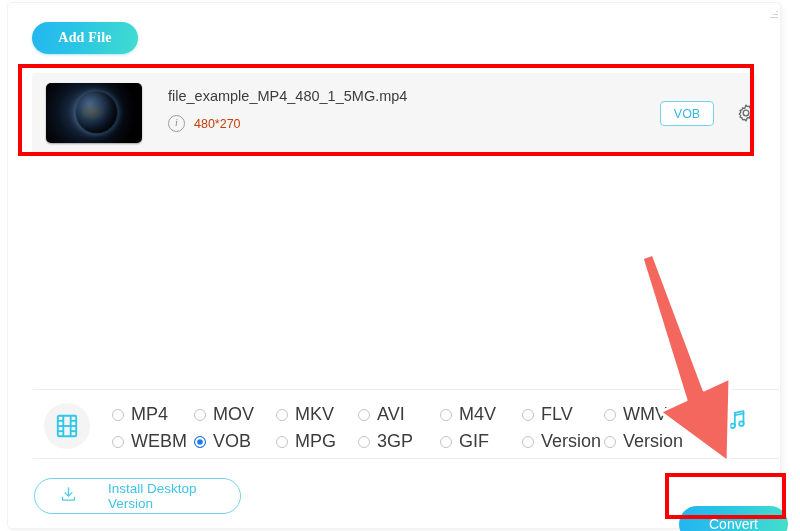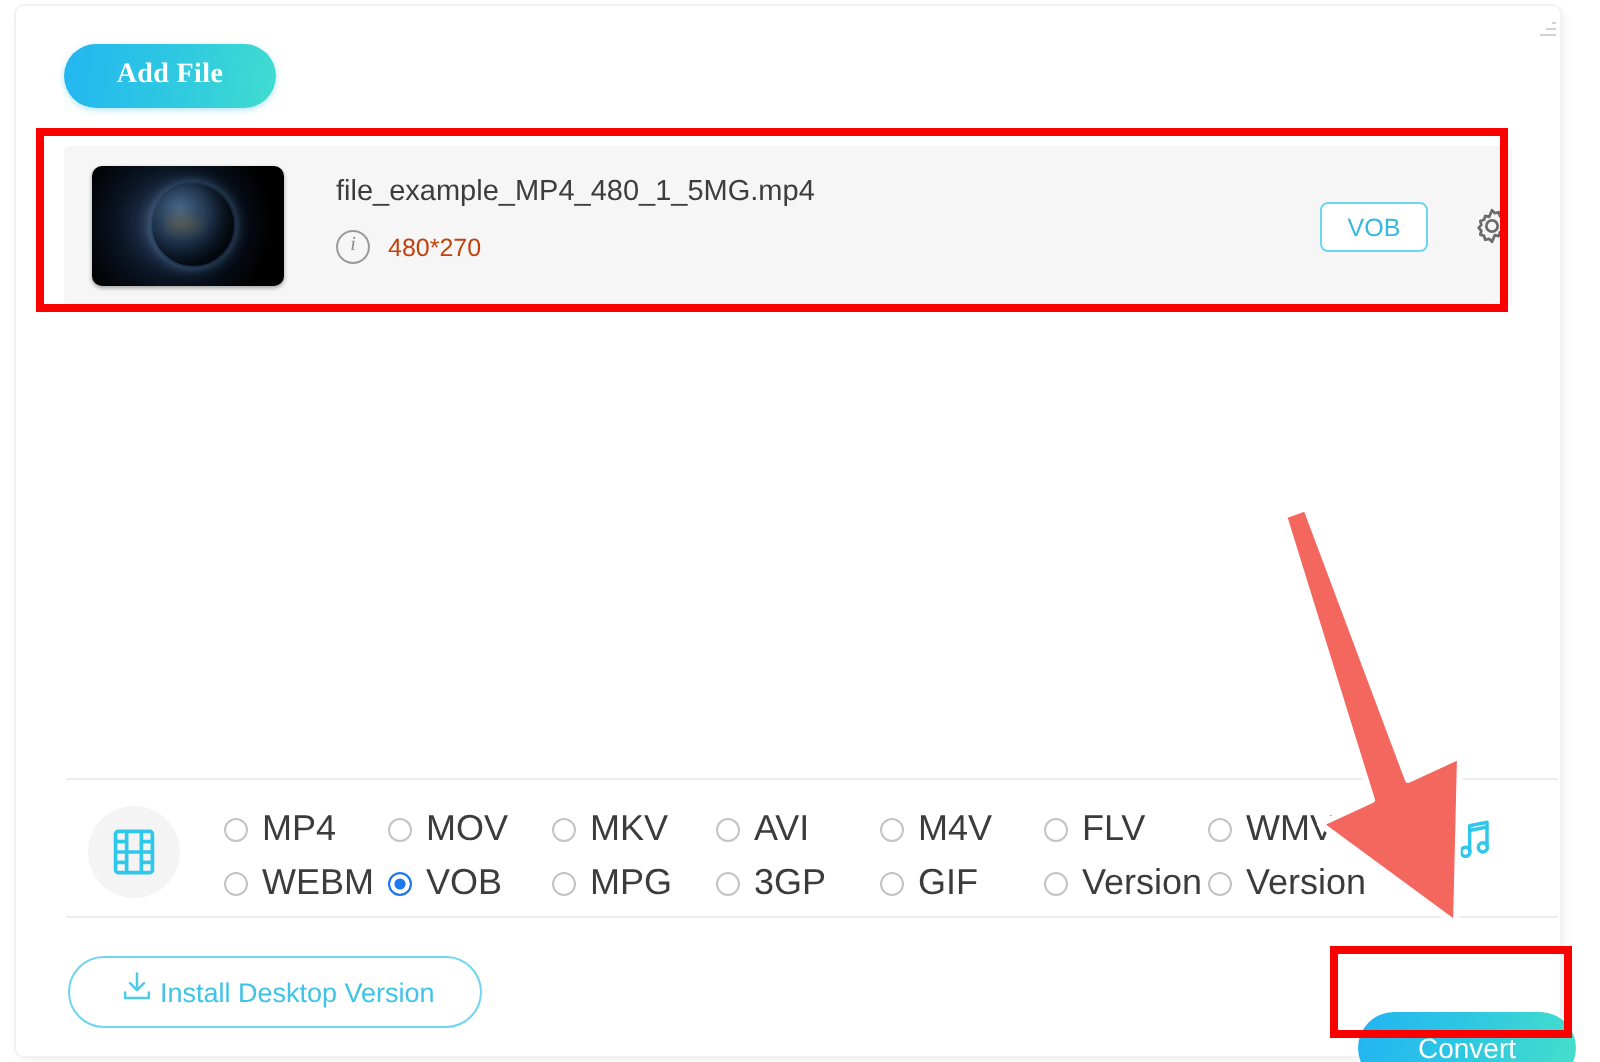--- a/index.html
+++ b/index.html
@@ -255,21 +255,21 @@
     position: absolute;
     left: 26px;
     top: 475px;
     width: 207px;
     height: 36px;
     border: 1px solid #6fd4ef;
     border-radius: 18px;
     background: #ffffff;
     display: flex;
     align-items: center;
-    gap: 2px;
+    gap: 30px;
     padding-left: 24px;
     box-sizing: border-box;
     cursor: pointer;
   }
   .install-btn .label {
     font-size: 13.5px;
     color: #3fc3e6;
   }
   .convert-btn {
     position: absolute;

